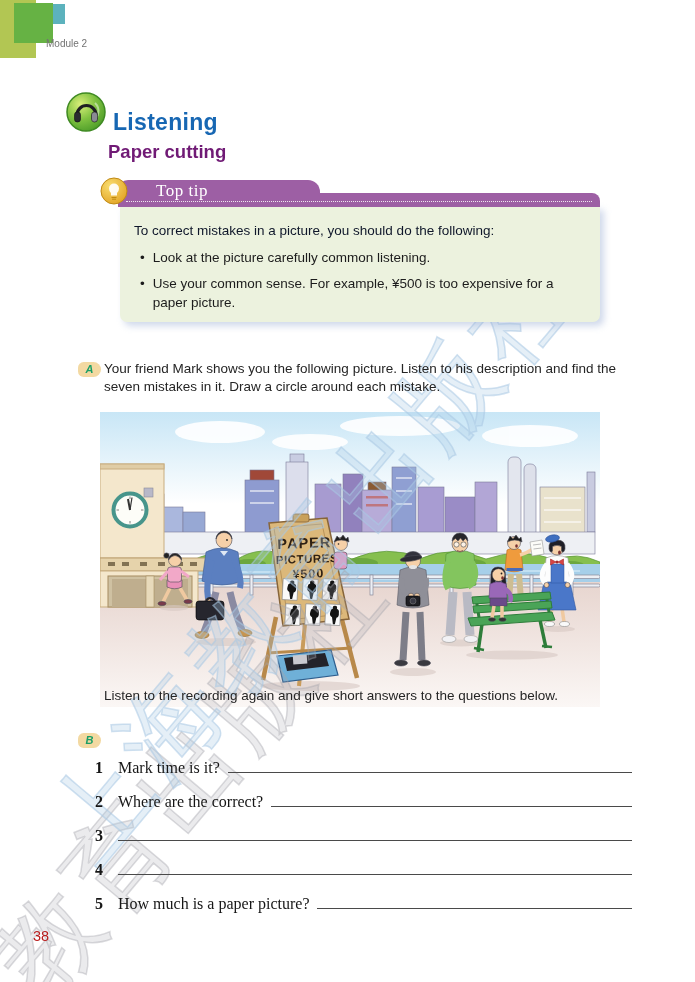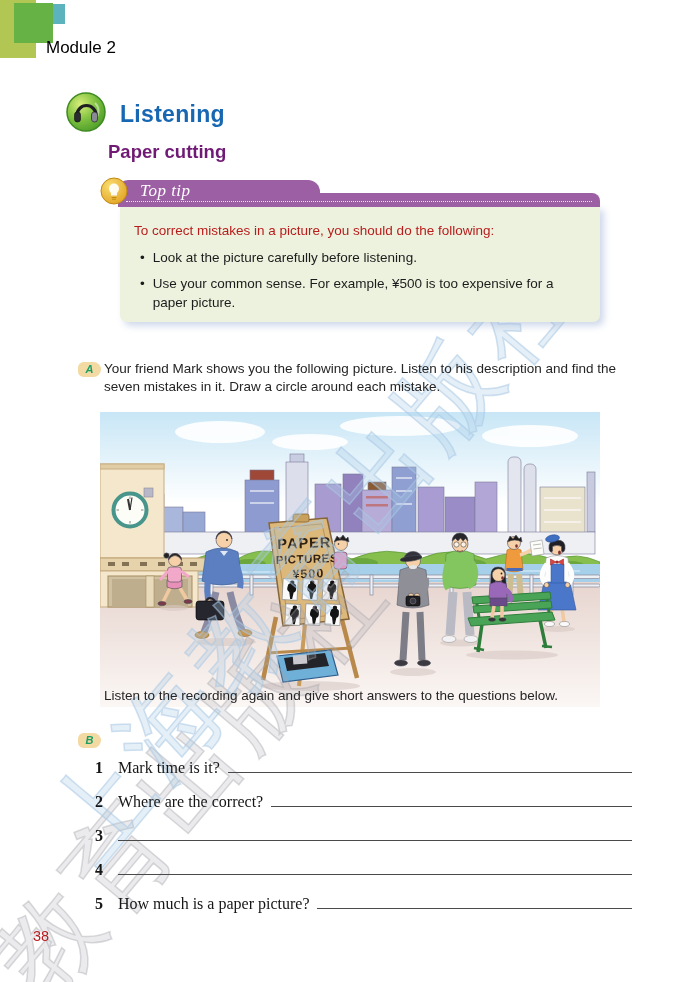--- a/index.html
+++ b/index.html
@@ -3,38 +3,38 @@
 <meta charset="utf-8">
 <style>
   html,body{margin:0;padding:0;background:#fff;}
   .page{position:relative;width:695px;height:982px;background:#ffffff;overflow:hidden;
         font-family:"Liberation Sans",sans-serif;color:#1a1a1a;}
   
   .sq{position:absolute;}
   .sq-yellowgreen{left:0;top:0;width:36px;height:58px;background:#b2c653;z-index:3;}
   .sq-teal{left:39px;top:4px;width:26px;height:20px;background:#5cb2bd;z-index:2;}
   .sq-green{left:14px;top:3px;width:39px;height:40px;background:#66b244;z-index:4;}
-  .module-label{position:absolute;left:46px;top:38px;font-size:17px;color:#000000;z-index:5;}
-  
-  .listening-row{position:absolute;left:66px;top:92px;display:flex;align-items:center;gap:14px;z-index:5;}
+  .module-label{position:absolute;left:46px;top:38px;font-size:10px;color:#737373;z-index:5;}
+  
+  .listening-row{position:absolute;left:66px;top:92px;display:flex;align-items:flex-end;gap:7px;z-index:5;}
   .listening-title{font-size:23px;font-weight:bold;color:#1767b3;letter-spacing:.3px;}
   .lesson-title{position:absolute;left:108px;top:141px;font-size:18.5px;font-weight:bold;color:#701a75;z-index:5;}
   
   .tip-tab-main{position:absolute;left:118px;top:180px;width:202px;height:27px;background:#9d5fa4;
                 border-radius:10px 12px 0 0;z-index:5;}
   .tip-tab-bar{position:absolute;left:300px;top:193px;width:300px;height:14px;background:#9d5fa4;
                border-radius:0 8px 0 0;z-index:5;}
   .tip-dotted{position:absolute;left:126px;top:201px;width:466px;border-top:1.5px dotted rgba(255,255,255,.85);z-index:6;}
-  .tip-label{position:absolute;left:140px;top:181px;font-family:"Liberation Serif",serif;font-style:italic;
+  .tip-label{position:absolute;left:156px;top:181px;font-family:"Liberation Serif",serif;
              font-size:17px;color:#fff;z-index:6;letter-spacing:.5px;}
   .bulb{position:absolute;left:100px;top:177px;width:28px;height:28px;z-index:7;}
   .tip-box{position:absolute;left:120px;top:206px;width:480px;height:116px;background:#ecf2de;
            border-radius:0 0 7px 7px;box-shadow:4px 4px 7px rgba(150,170,210,.45);z-index:4;
            box-sizing:border-box;padding:17px 28px 0 14px;}
-  .tip-intro{font-size:13.5px;color:#b91c1c;margin-bottom:10px;}
+  .tip-intro{font-size:13.5px;color:#0f172a;margin-bottom:10px;}
   .tip-bullet{display:flex;font-size:13.5px;color:#1c1c1c;line-height:1.45;margin-bottom:6px;}
   .tip-bullet::before{content:"•";margin:0 8px 0 6px;}
   
   .marker{position:absolute;width:23px;height:15px;background:#f3d9a2;border-radius:6px 8px 8px 6px;
           text-align:center;font-weight:bold;font-style:italic;font-size:11px;line-height:15px;
           color:#1a9e66;z-index:5;}
   .instr{position:absolute;left:104px;width:528px;font-size:13.5px;line-height:1.35;
          color:#252525;z-index:5;}
   
   .picture{position:absolute;left:100px;top:412px;width:500px;height:295px;z-index:1;}
@@ -97,21 +97,21 @@
       <circle cx="14" cy="14" r="13" fill="url(#bg)" stroke="#c08a14" stroke-width="1"></circle>
       <path d="M14,6.5 a5,5 0 0 1 5,5 q0,3 -2,4.5 l0,2.5 h-6 l0,-2.5 q-2,-1.5 -2,-4.5 a5,5 0 0 1 5,-5 z" fill="#ffffff" opacity=".92"></path>
       <line x1="11.5" y1="20.5" x2="16.5" y2="20.5" stroke="#c08a14" stroke-width="1"></line>
       <line x1="12" y1="22.2" x2="16" y2="22.2" stroke="#c08a14" stroke-width="1"></line>
     </svg>
   </div>
   <div class="tip-label">Top tip</div>
   <div class="tip-box">
     <div class="tip-intro">To correct mistakes in a picture, you should do the following:</div>
     <div class="tip-bullet">
-        <span>Look at the picture carefully before listening.</span>
+        <span>Look at the picture carefully common listening.</span>
       </div>
     <div class="tip-bullet">
         <span>Use your common sense. For example, ¥500 is too expensive for a paper picture.</span>
       </div>
   </div>
 
   <div class="marker" style="left:78px;top:362px;">A</div>
   <div class="instr" style="top:360px;">Your friend Mark shows you the following picture. Listen to his description and find the seven mistakes in it. Draw a circle around each mistake.</div>
 
   <div class="picture">

